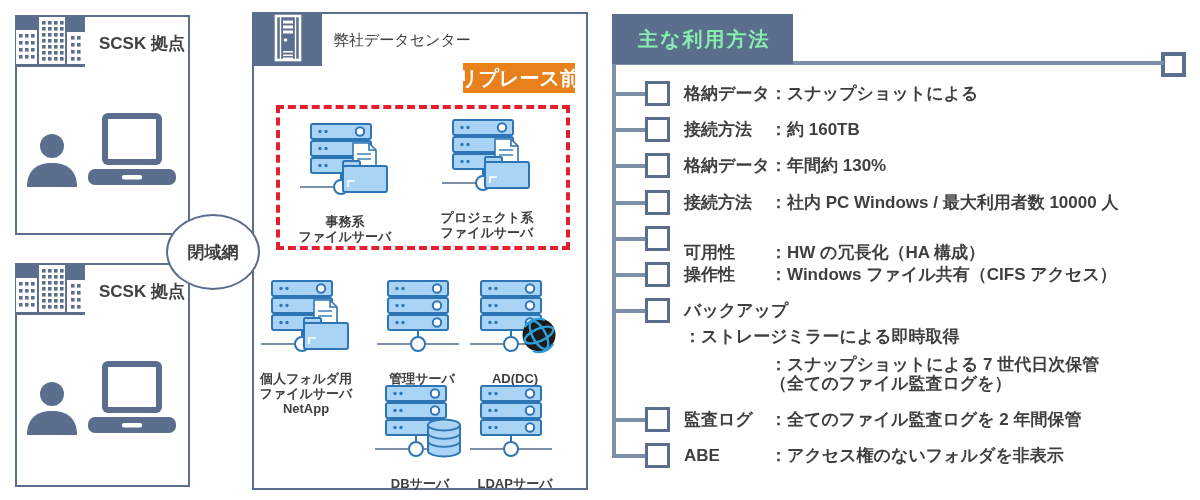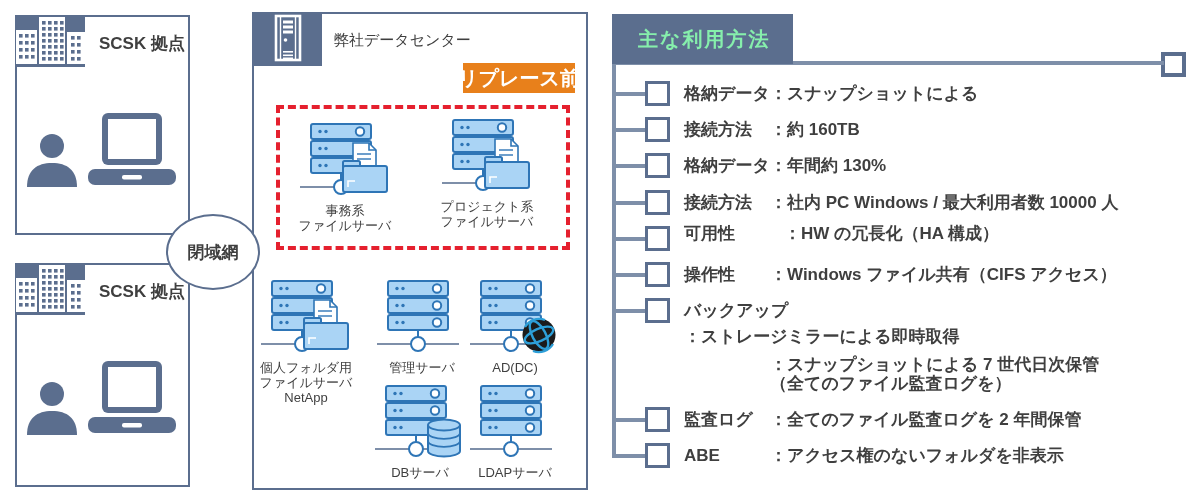--- a/index.html
+++ b/index.html
@@ -27,21 +27,21 @@
   .dc-box{position:absolute;left:252px;top:12px;width:332px;height:474px;background:#fff;border:2px solid var(--slate);}
   .dc-badge{position:absolute;left:0;top:0;width:68px;height:52px;background:var(--slate);
     display:flex;align-items:center;justify-content:center;}
   .dc-title{position:absolute;left:80px;top:17px;font-size:15px;font-weight:normal;white-space:nowrap;}
   .dc-orange{position:absolute;left:209px;top:49px;width:112px;height:30px;background:var(--orange);
     color:#fff;font-size:20px;font-weight:bold;display:flex;align-items:center;justify-content:center;white-space:nowrap;}
   .dc-dashed{position:absolute;left:22px;top:91px;width:294px;height:145px;box-sizing:border-box;
     border:4px dashed var(--red);}
   .srv{position:absolute;width:120px;display:flex;flex-direction:column;align-items:center;}
   .srv svg{display:block;}
-  .srv-label{font-size:13px;font-weight:normal;line-height:15px;text-align:center;white-space:nowrap;margin-top:4px;}
+  .srv-label{font-size:13px;font-weight:bold;line-height:15px;text-align:center;white-space:nowrap;margin-top:15px;}
 
   
   .usage-header{position:absolute;left:612px;top:14px;width:181px;height:50px;background:var(--slate);z-index:3;}
   .usage-header span{display:block;line-height:50px;padding-left:26px;color:#86efac;font-size:20px;
     font-weight:bold;letter-spacing:2px;white-space:nowrap;}
   .topline{position:absolute;left:612px;top:61px;width:552px;height:4px;background:var(--line);z-index:1;}
   .endsquare{position:absolute;left:1161px;top:52px;width:17px;height:17px;background:#fff;border:4px solid var(--slate);}
   .trunk{position:absolute;left:612px;top:61px;width:4px;background:var(--line);}
   .branch{position:absolute;left:612px;width:33px;height:4px;background:var(--line);}
   .marker{position:absolute;left:645px;width:19px;height:19px;background:#fff;border:3.5px solid var(--slate);}
@@ -449,21 +449,21 @@
         <div class="nowrap">：年間約 130%</div>
       </div>
       <div class="branch" style="top: 200.6px;"></div>
       <div class="marker" style="top: 189.6px;"></div>
       <div class="usage-row" style="top: 189.6px;">
         <div class="usage-label nowrap">接続方法</div>
         <div class="nowrap">：社内 PC Windows / 最大利用者数 10000 人</div>
       </div>
       <div class="branch" style="top: 236.8px;"></div>
       <div class="marker" style="top: 225.8px;"></div>
-      <div class="usage-row" style="top: 221px; gap: 14px;">
+      <div class="usage-row" style="top: 240px;">
         <div class="usage-label nowrap">可用性</div>
         <div class="nowrap">：HW の冗長化（HA 構成）</div>
       </div>
       <div class="branch" style="top: 273px;"></div>
       <div class="marker" style="top: 262px;"></div>
       <div class="usage-row" style="top: 262px;">
         <div class="usage-label nowrap">操作性</div>
         <div class="nowrap">：Windows ファイル共有（CIFS アクセス）</div>
       </div>
       <div class="branch" style="top: 309.2px;"></div>

